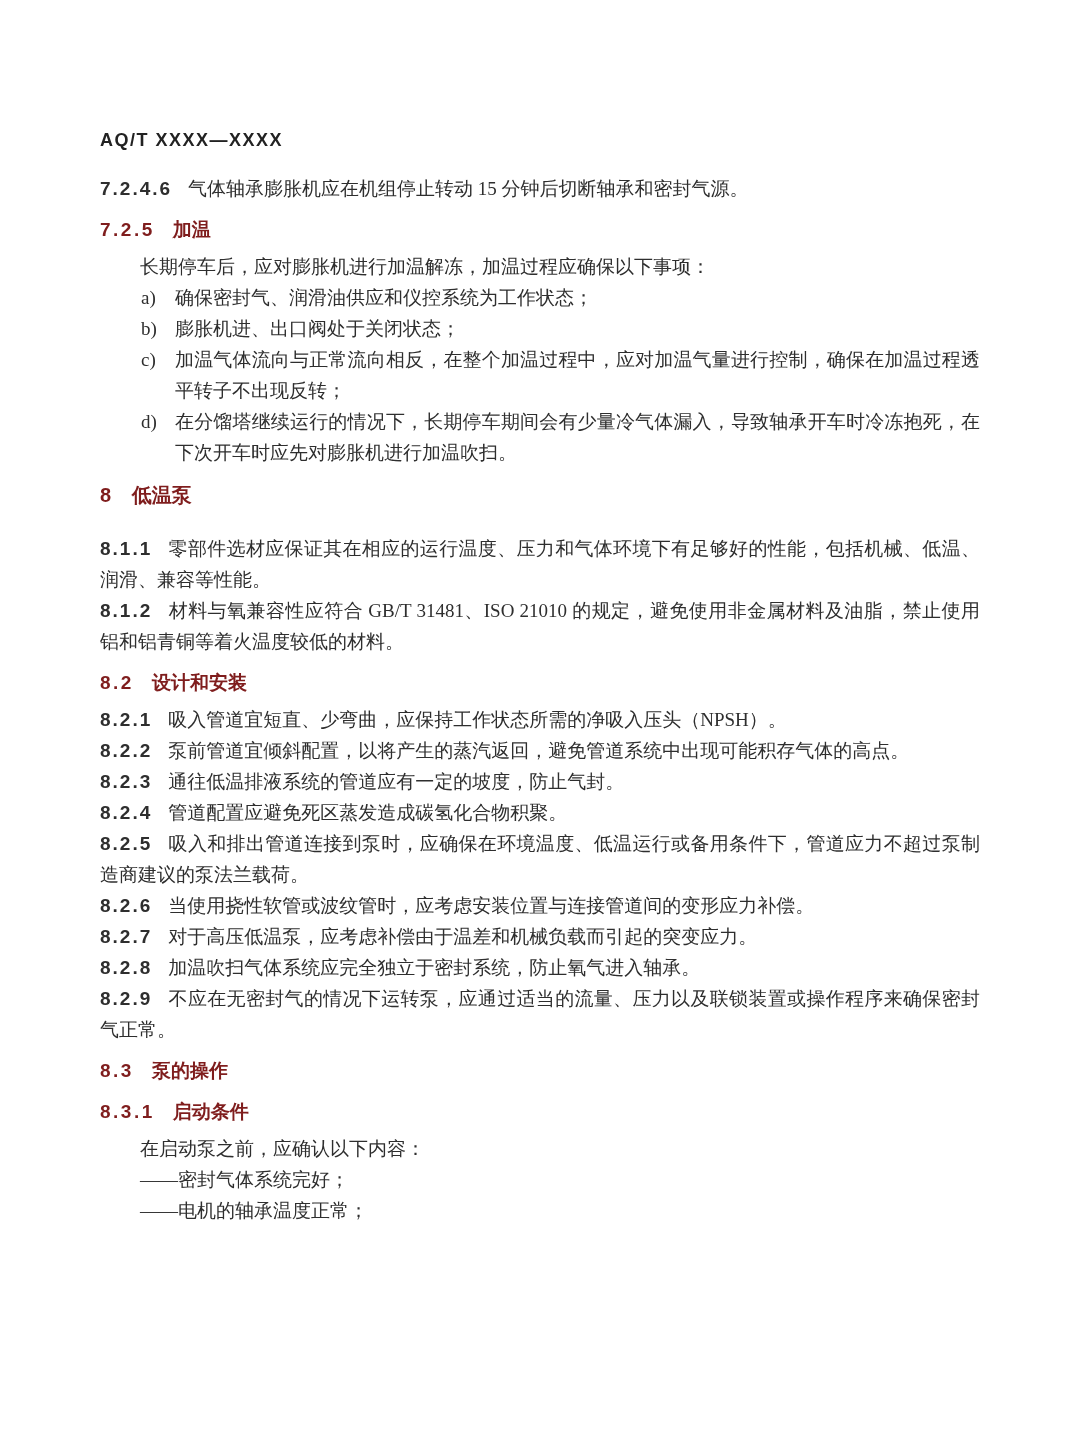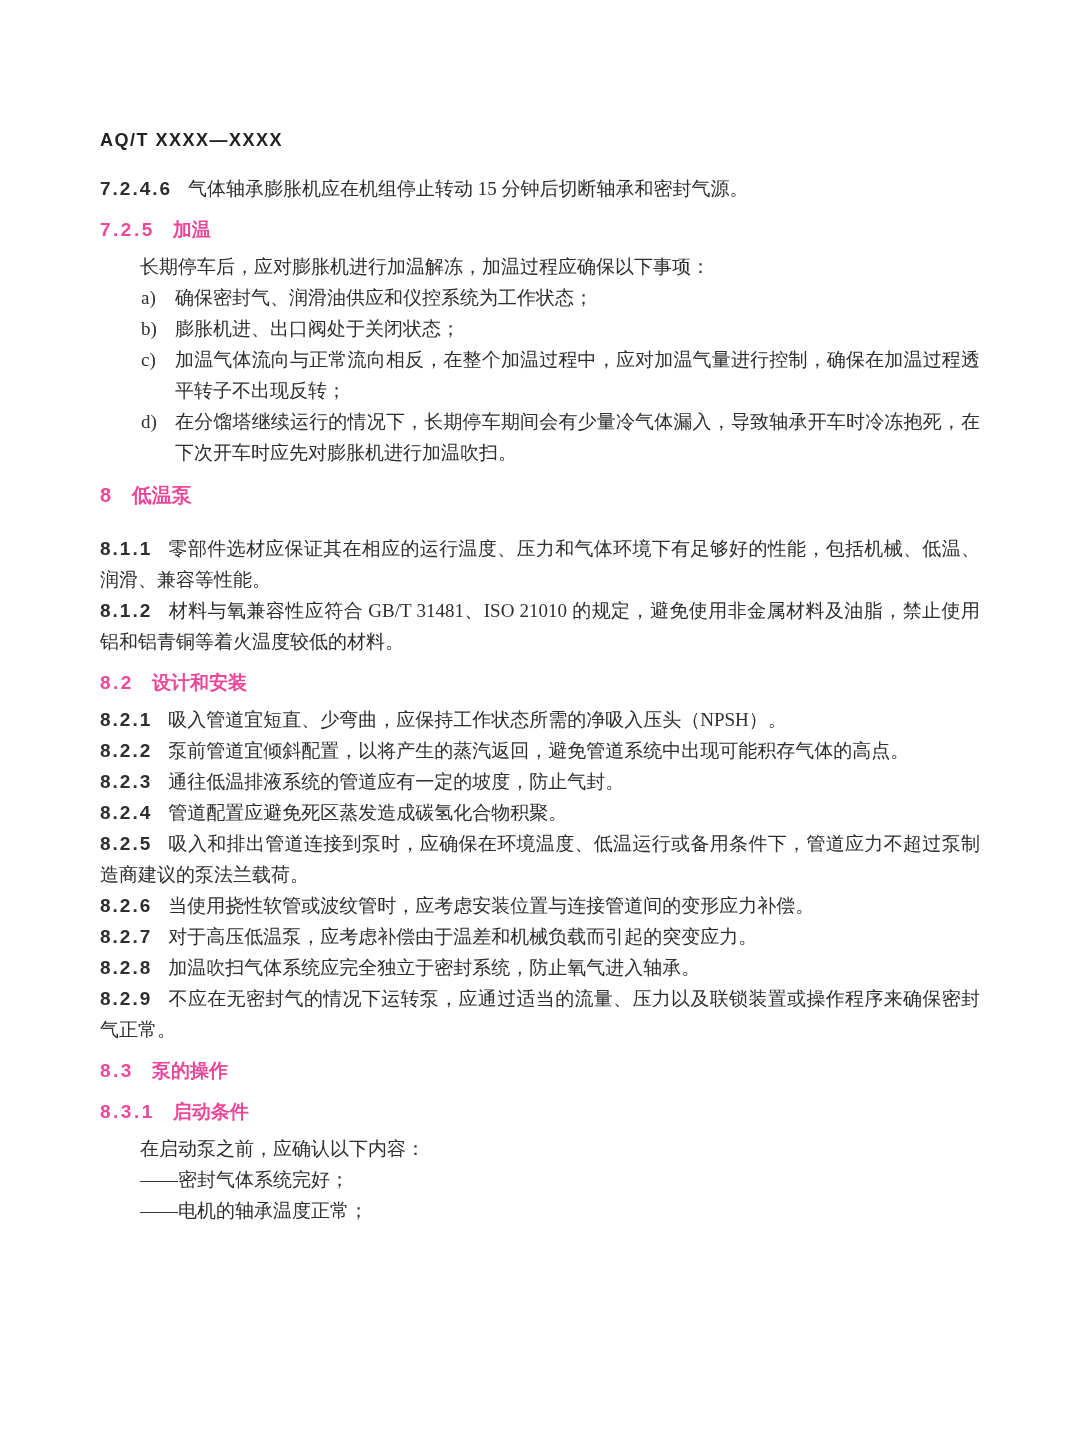--- a/index.html
+++ b/index.html
@@ -36,21 +36,21 @@
   .clause .num {
     font-family: "Liberation Sans", "DejaVu Sans", sans-serif;
     font-weight: 600;
     letter-spacing: 2px;
     margin-right: 16px;
     white-space: nowrap;
   }
   .heading, .chapter {
     font-family: "Liberation Sans", "DejaVu Sans", sans-serif;
     font-weight: 700;
-    color: #ec4899;
+    color: #7f1d1d;
     text-align: left;
   }
   .heading {
     margin: 10px 0 6px 0;
   }
   .chapter {
     font-size: 20px;
     margin: 12px 0 22px 0;
   }
   .heading .num, .chapter .num {

